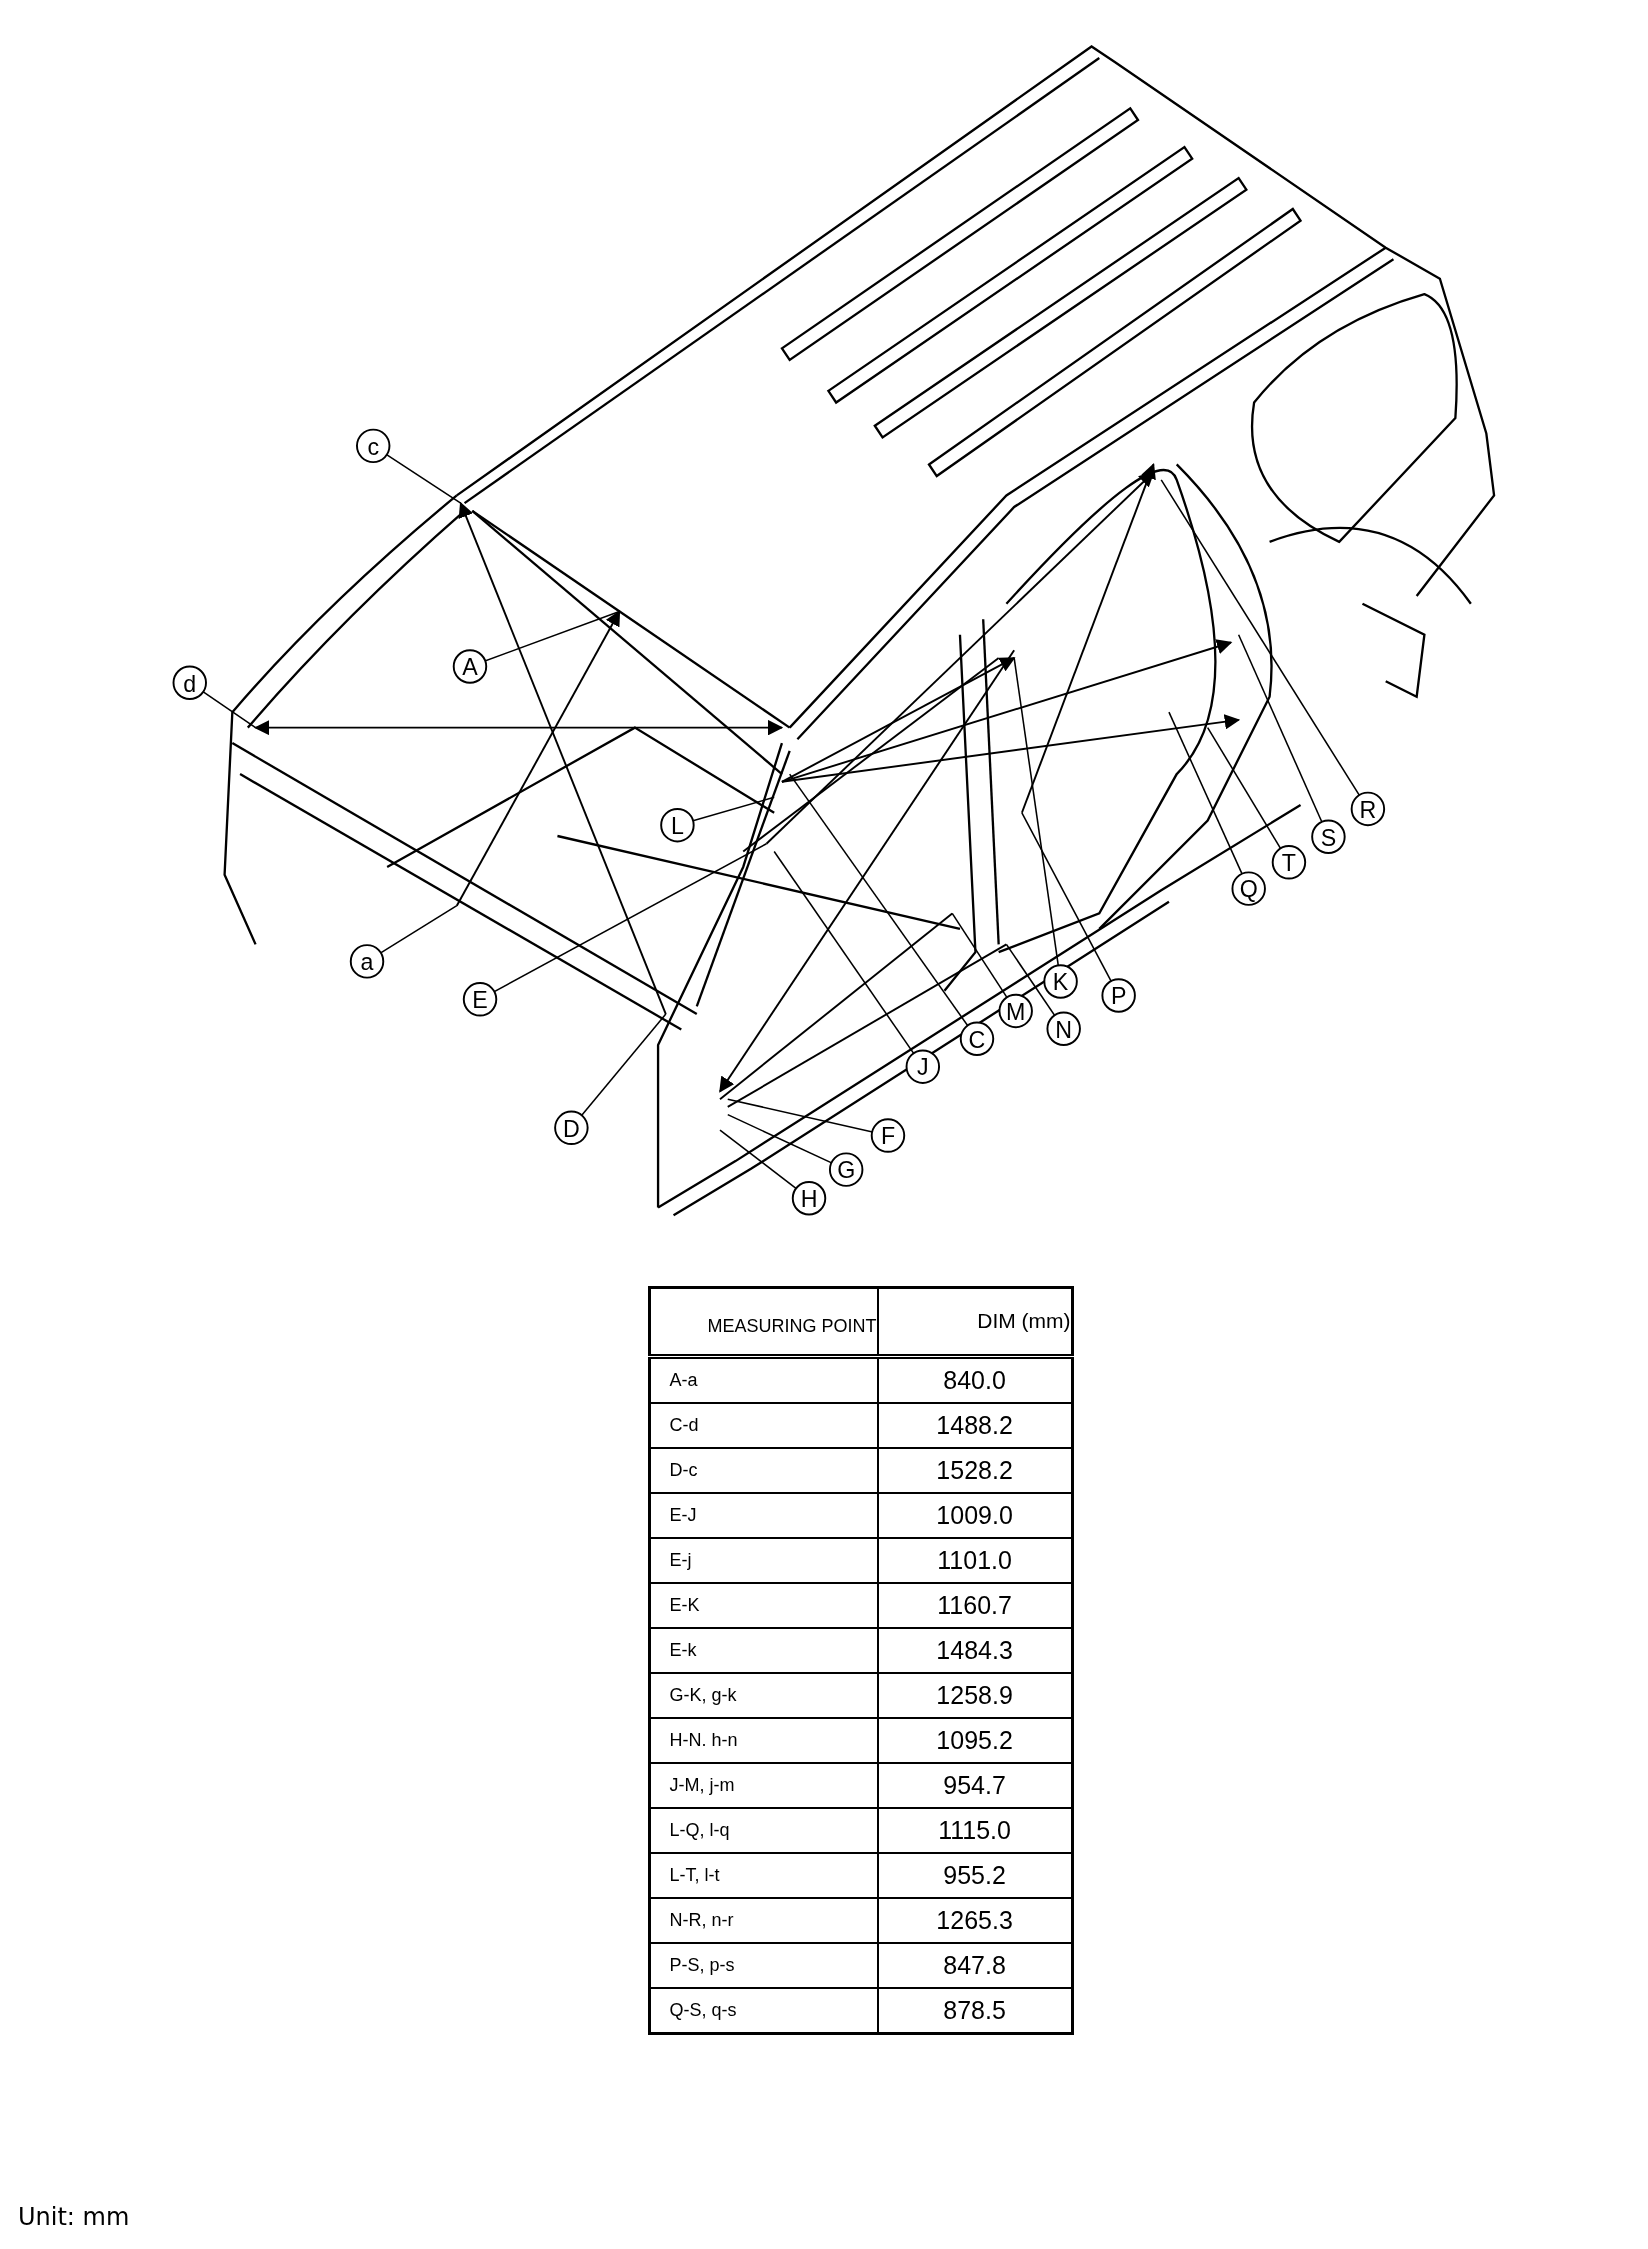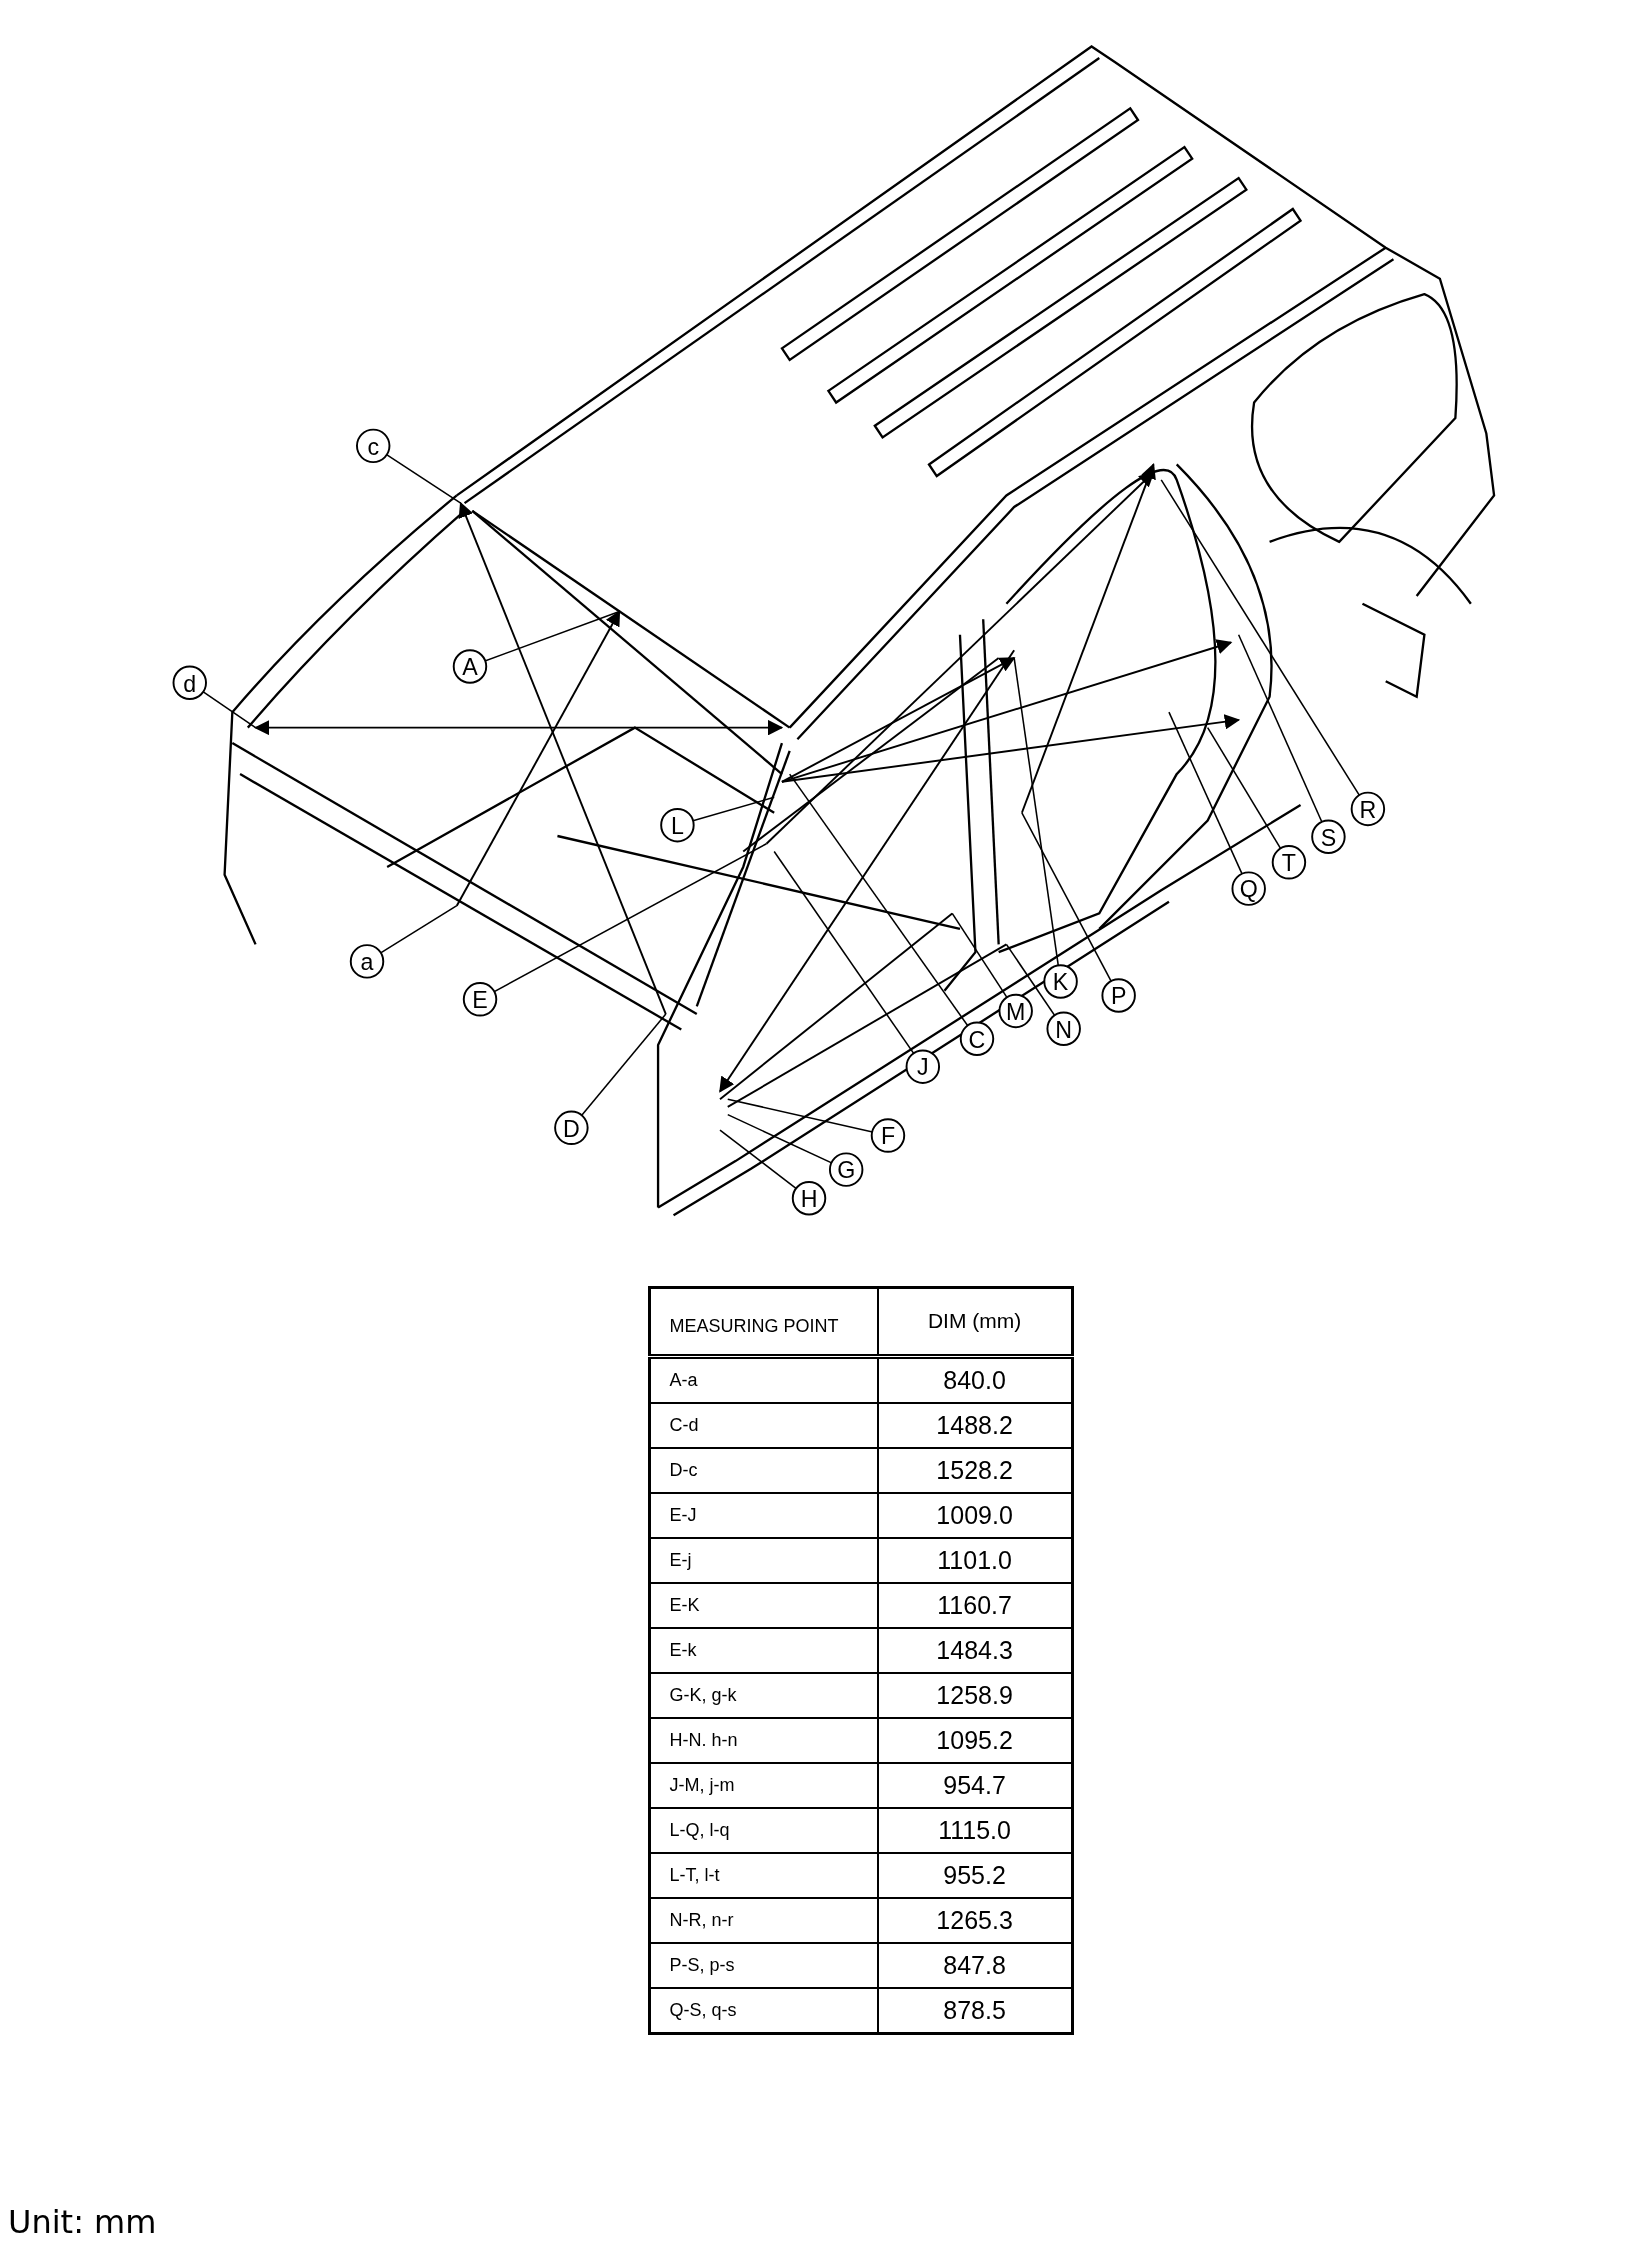--- a/index.html
+++ b/index.html
@@ -1,26 +1,26 @@
 <!DOCTYPE html>
 <html style="font-size:12.4px"><head>
 <meta charset="utf-8">
 <style>
   html, body { margin:0; padding:0; background:#ffffff; }
   body { width:1649px; height:2250px; position:relative; overflow:hidden; font-family:"Liberation Sans", sans-serif; color:#000; }
   #diagram { position:absolute; left:0; top:0; width:1649px; height:1254px; }
   .callout-label { font-family:"Liberation Sans", sans-serif; font-size:30px; text-anchor:middle; dominant-baseline:central; }
   #spec-table { position:absolute; left:648px; top:1286px; border-collapse:collapse; border:3.1px solid #000; }
   #spec-table td, #spec-table th { border:2.3px solid #000; padding:0; height:43px; font-weight:normal; }
-  #spec-table th { height:54px; border-bottom:5.4px double #000; }
+  #spec-table th { height:54px; border-bottom:5.4px double #000;text-align:right; }
   .col1 { width:207px; text-align:left; padding-left:18.6px !important; font-size:18px; }
   .col2 { width:192px; text-align:center; font-size:25px; }
   th.col1 { font-size:18px; padding-top:10.8px !important; }
   th.col2 { font-size:21px; }
-  #unit-note { position:absolute; left:8px; top:2203px; font-family:"DejaVu Sans", sans-serif; font-size:32px; }
+  #unit-note { position:absolute; left:18px; top:2203px; font-family:"DejaVu Sans", sans-serif; font-size:24px; }
 </style>
 </head>
 <body>
 
 <svg id="diagram" viewBox="0 0 2130 1620" xmlns="http://www.w3.org/2000/svg">
   <defs>
     <marker id="arrow" viewBox="0 0 10 10" refX="9" refY="5" markerWidth="8" markerHeight="8" orient="auto-start-reverse">
       <path d="M0,0 L10,5 L0,10 z" fill="#000"></path>
     </marker>
   </defs>

